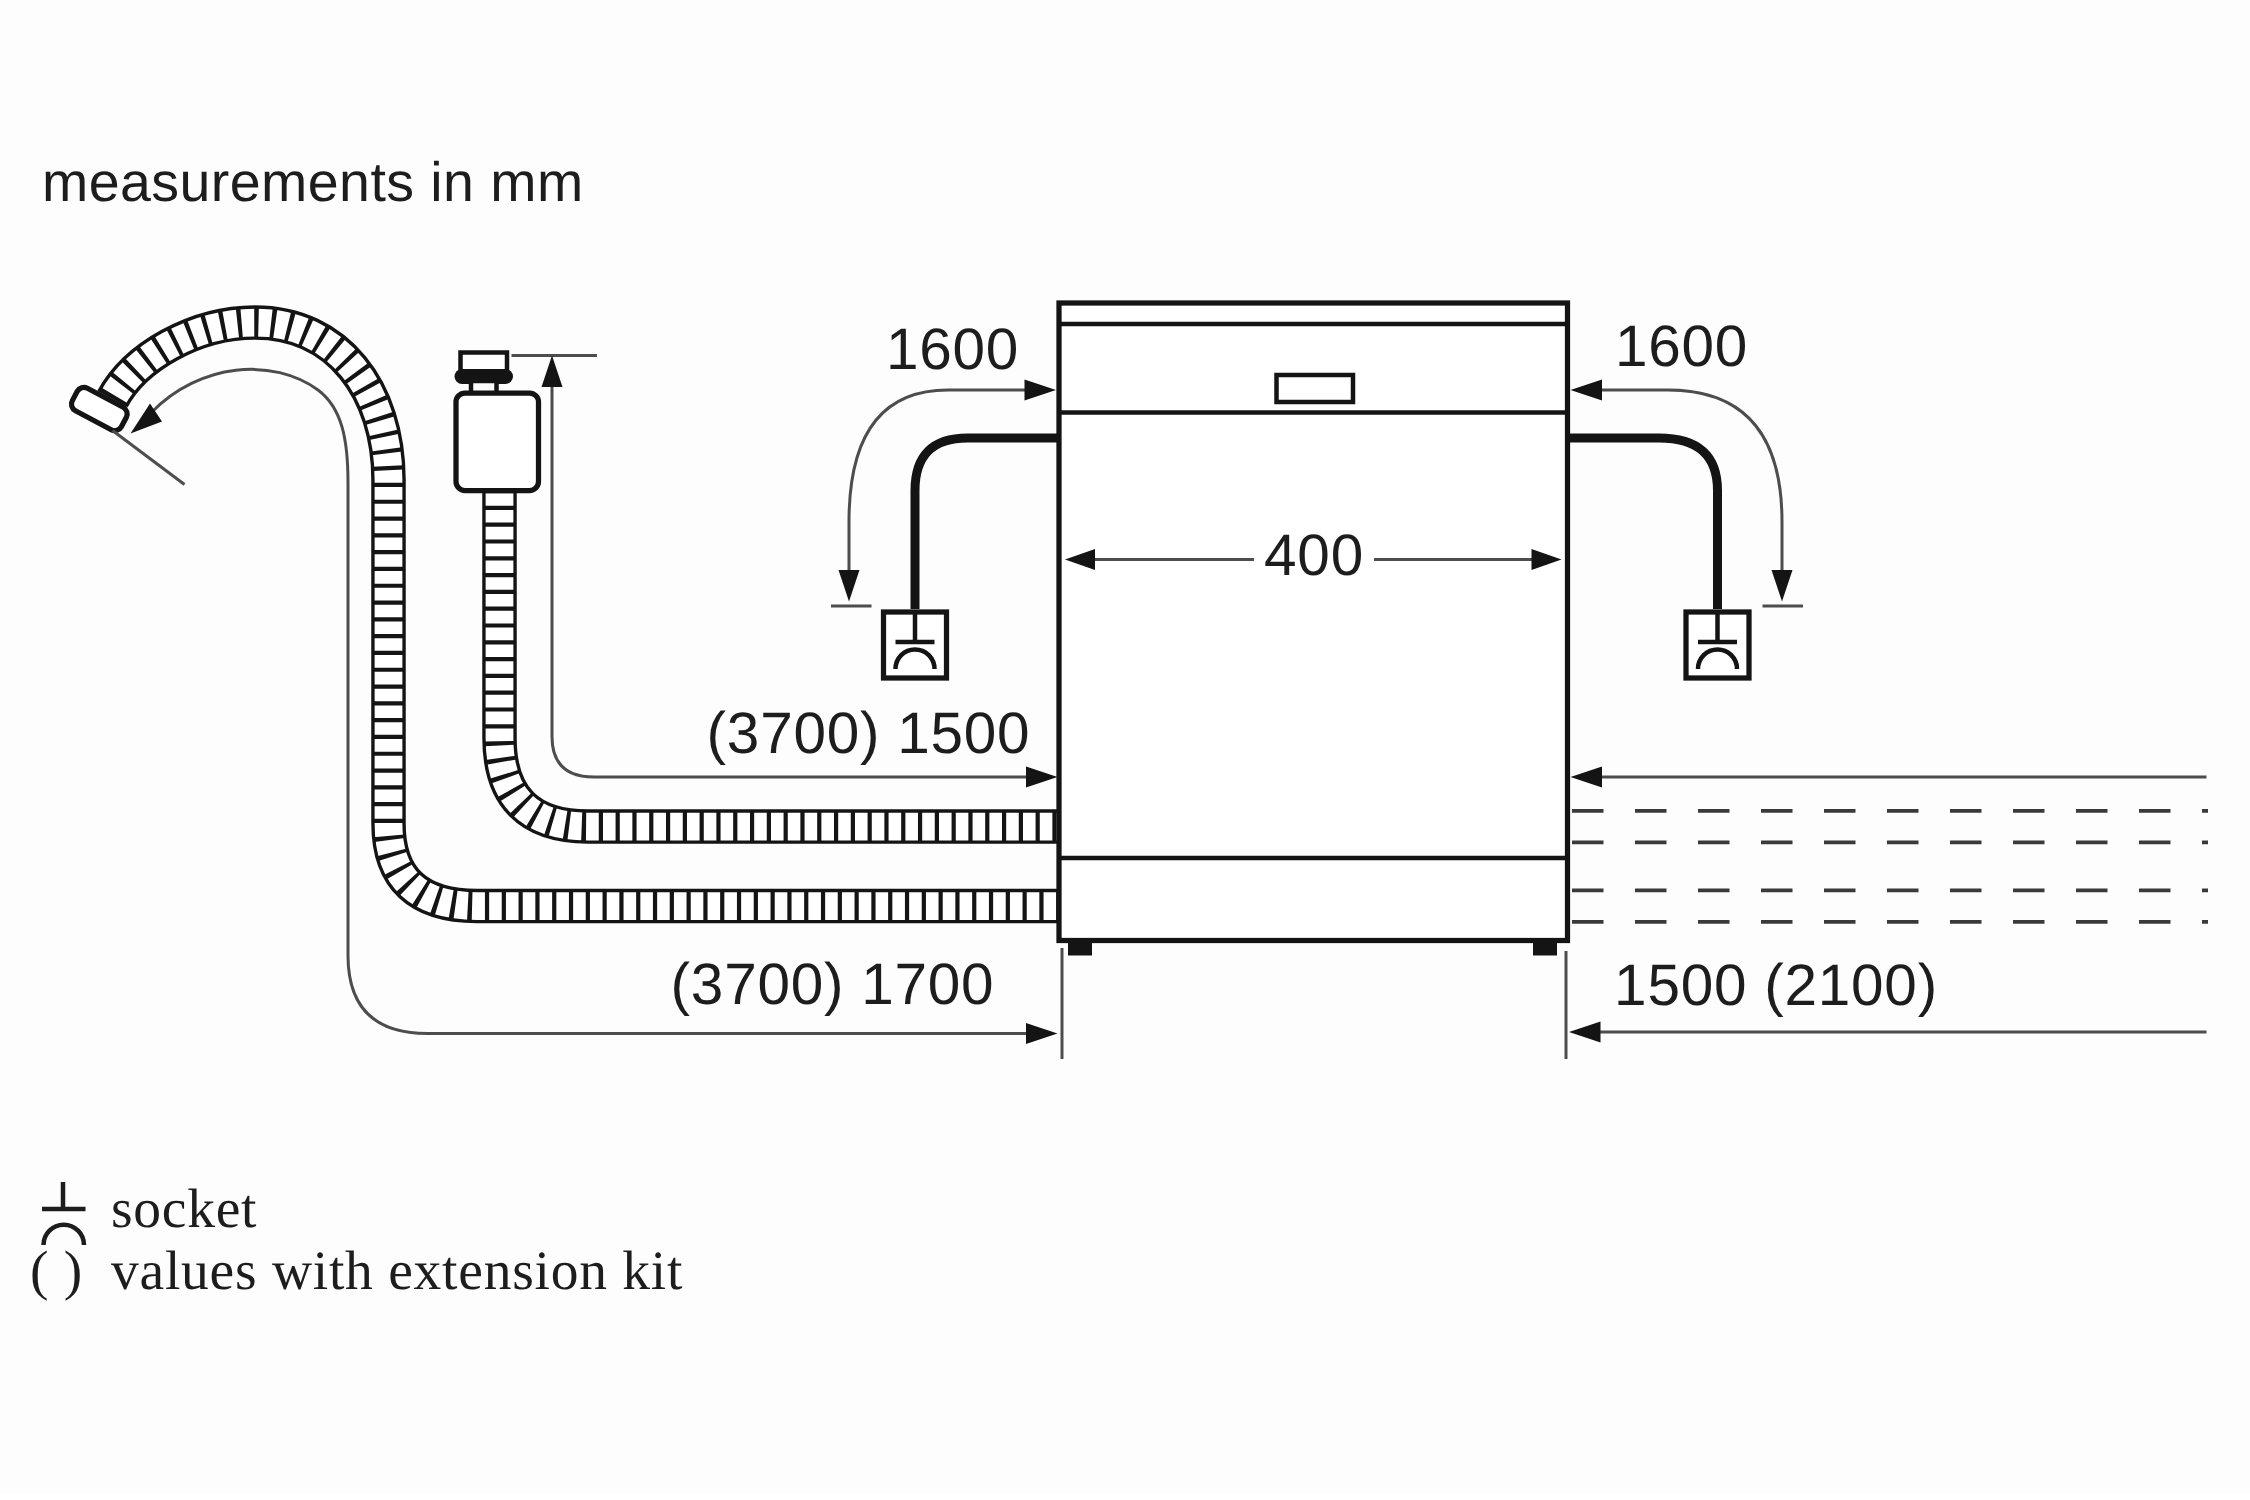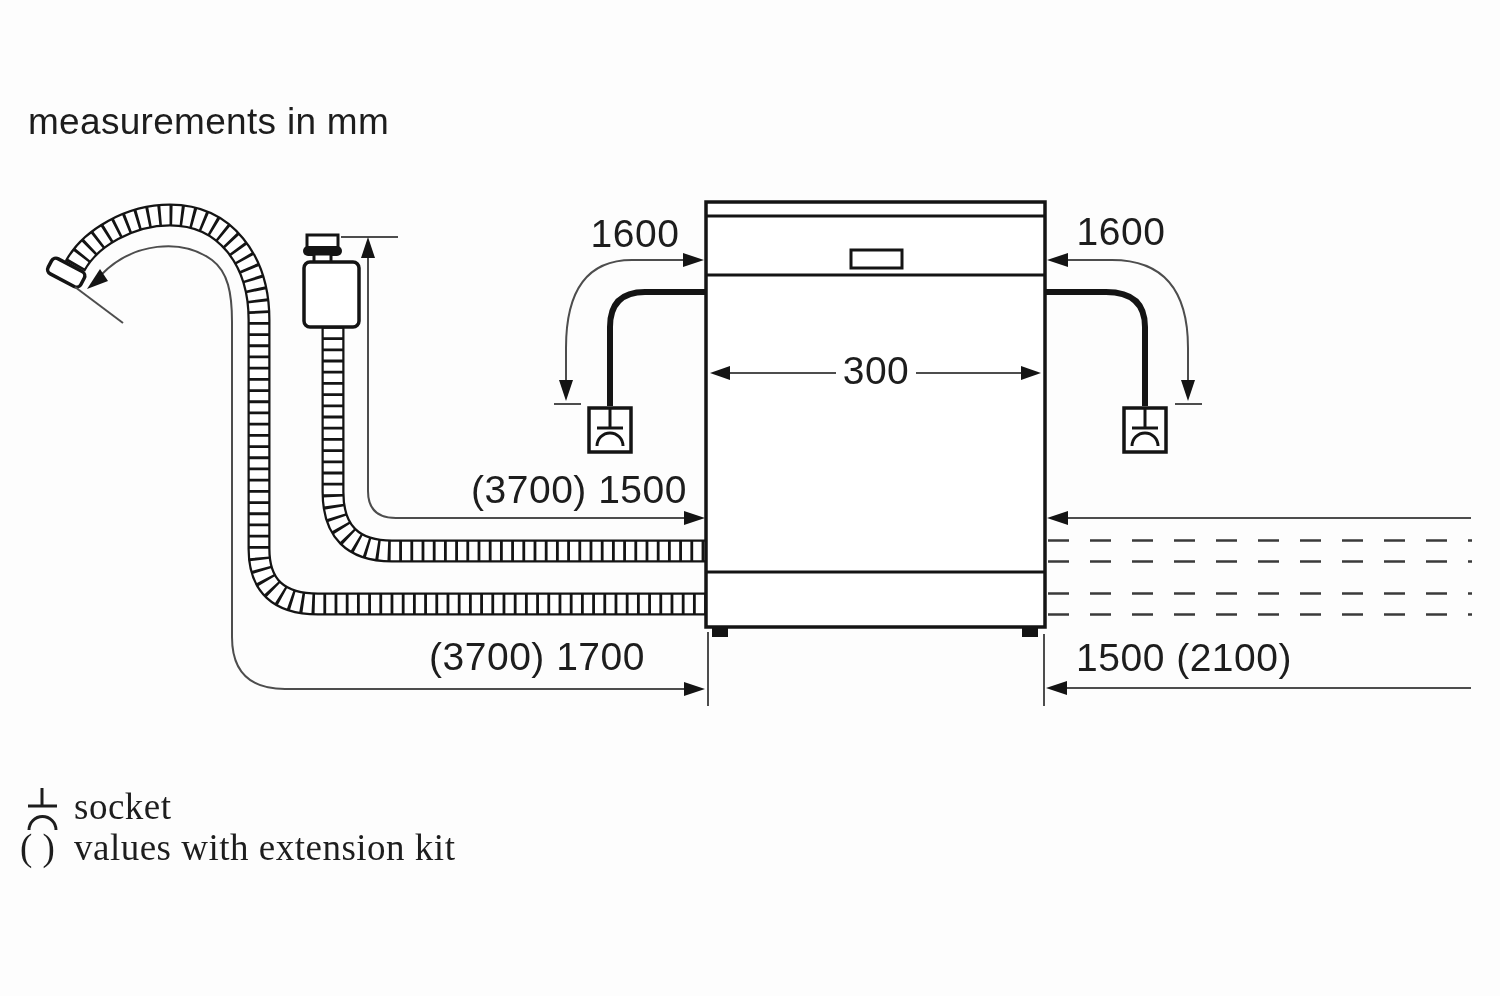--- a/index.html
+++ b/index.html
@@ -155,26 +155,26 @@
       <path d="M 29,830 A 13.5,13.5 0 0 1 56,830"></path>
     </g>
   </svg>
 
   <div class="lbl note" style="left:28px; top:103px;">measurements in mm</div>
 
   <div class="lbl centered" style="left:635px; top:214px;">1600</div>
 
   <div class="lbl centered" style="left:1121px; top:212px;">1600</div>
 
-  <div class="lbl centered" style="left:876px; top:351px;">300</div>
+  <div class="lbl centered" style="left:876px; top:351px;">400</div>
 
   <div class="lbl centered" style="left:566px; top:470px;margin-left:13px;">(3700) 1500</div>
 
 
-  <div class="lbl centered" style="left:537px; top:637px;">(3700) 1700</div>
+  <div class="lbl centered" style="left:555px; top:637px;">(3700) 1700</div>
 
   <div class="lbl centered" style="left:1184px; top:638px;">1500 (2100)</div>
 
   <div class="lbl legend-text" style="left:74px; top:788px;">socket</div>
 
   <div class="lbl legend-text" style="left:20px; top:829px;">( )</div>
 
   <div class="lbl legend-text" style="left:74px; top:829px;text-align:center;">values with extension kit</div>
 
 </div>

